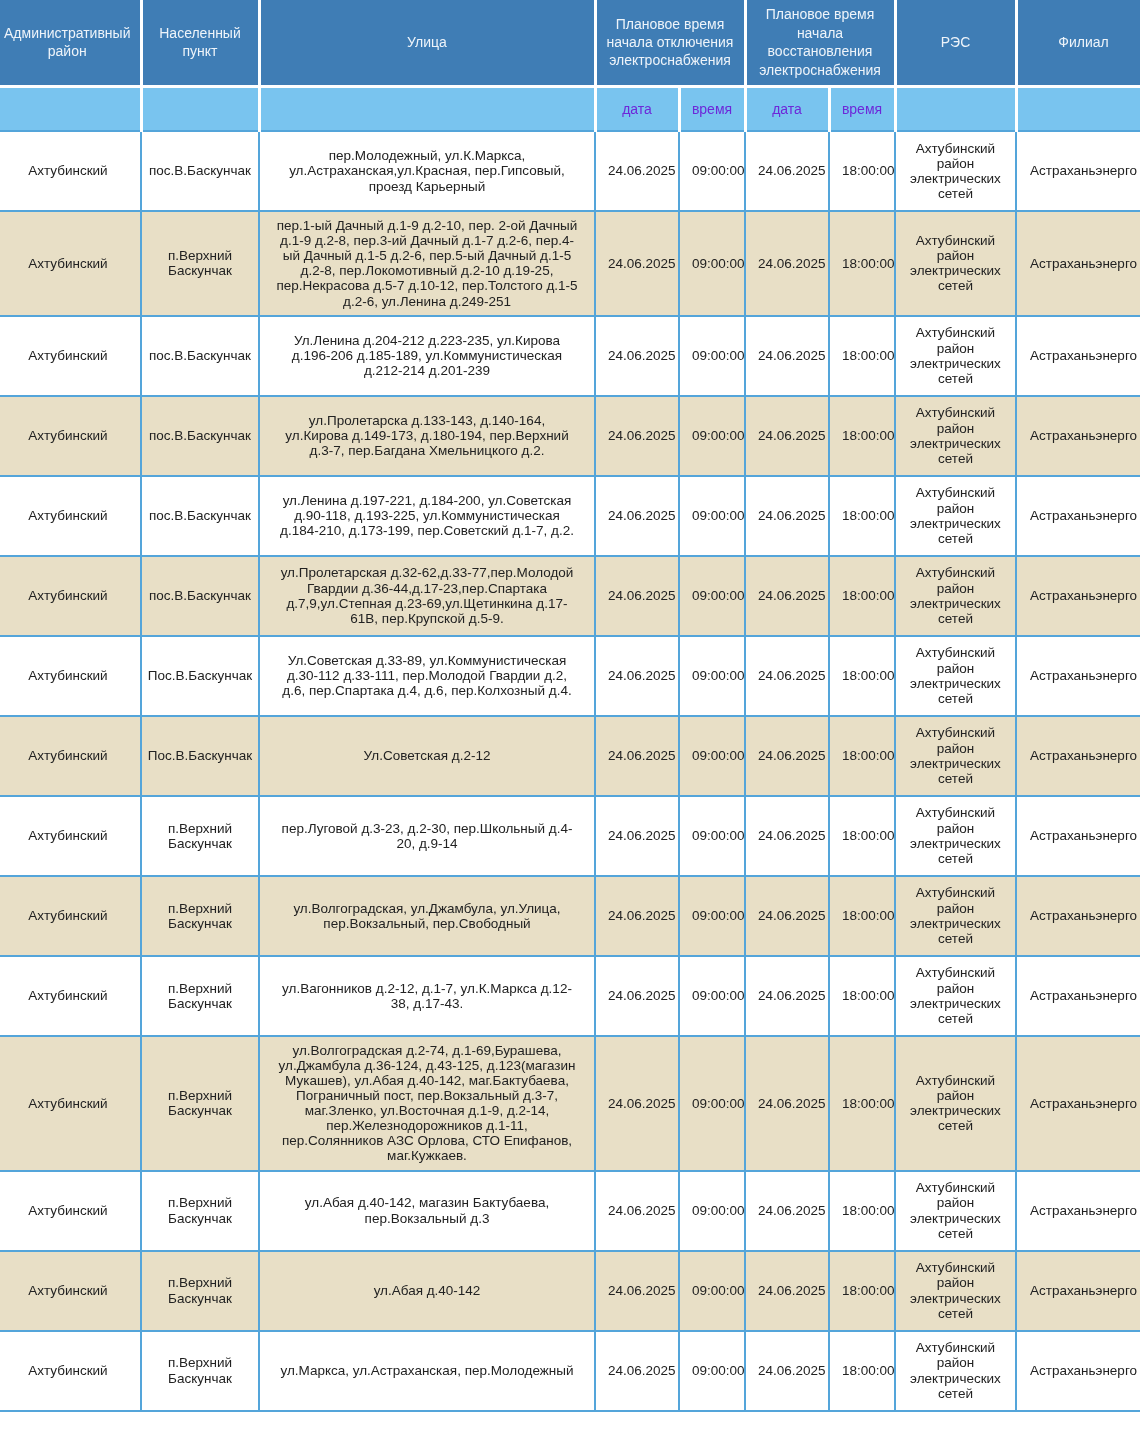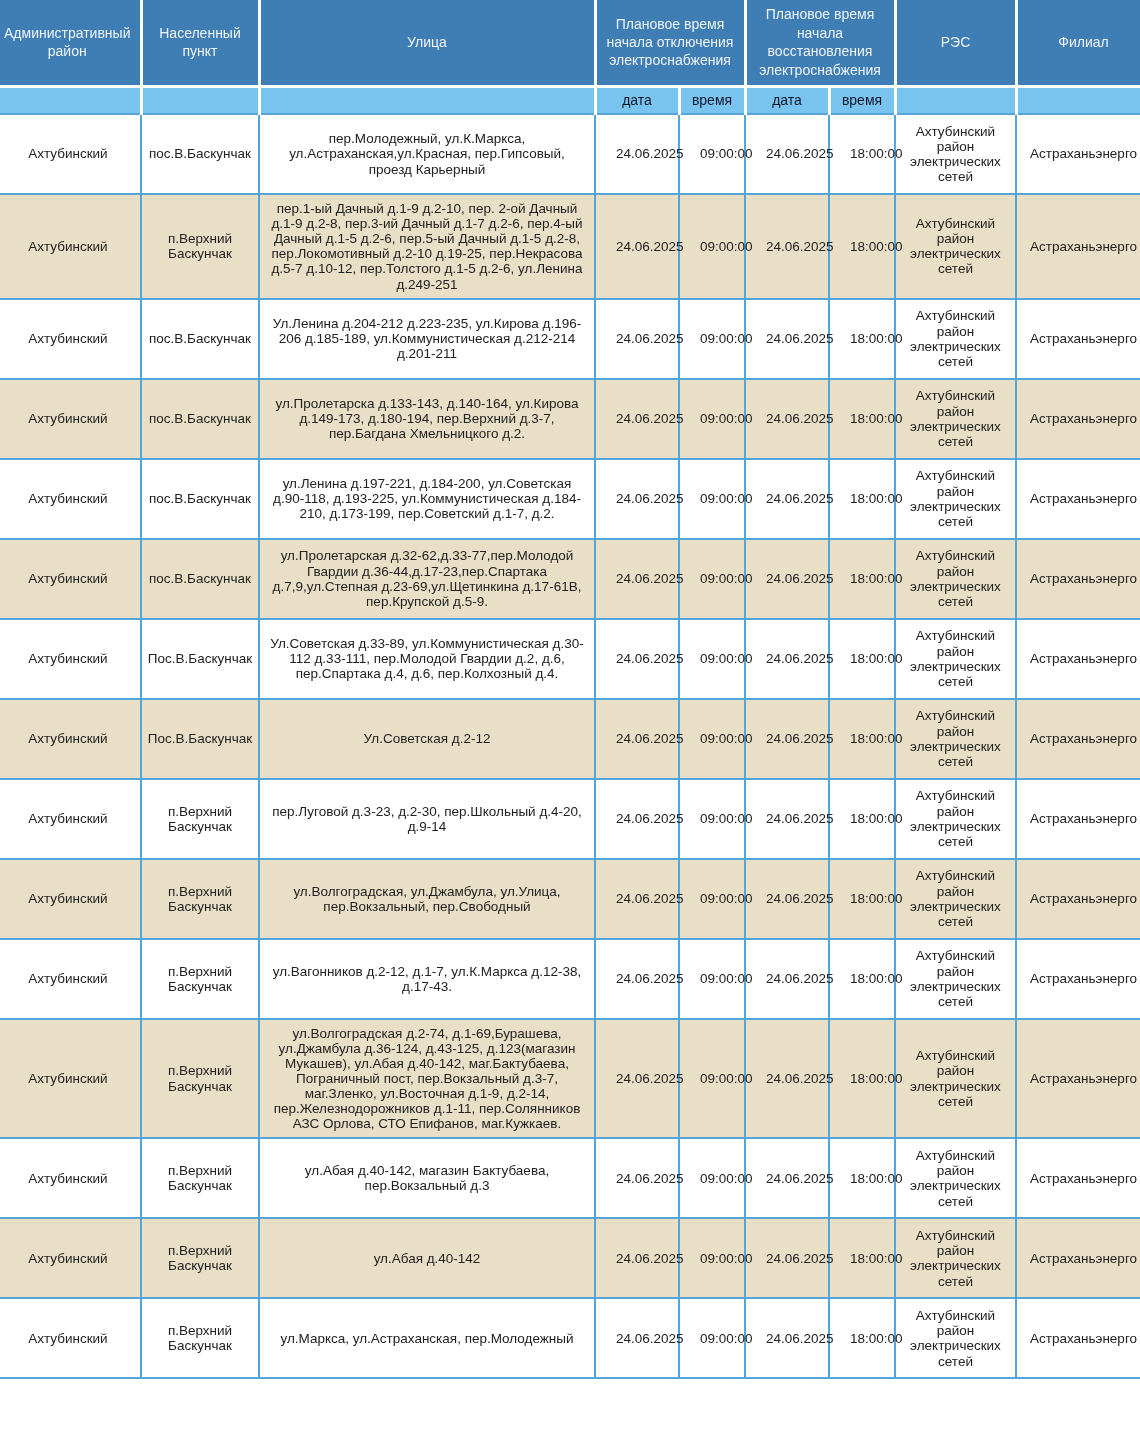--- a/index.html
+++ b/index.html
@@ -31,40 +31,40 @@
     font-size:14px;
     line-height:1.32;
     height:86px;
     padding:4px 5px;
     border-right:3px solid #ffffff;
     border-bottom:3px solid #ffffff;
   }
   
   thead tr.sub-header td {
     background:#79c4ef;
-    color:#0f172a;
+    color:#6d28d9;
     font-size:14px;
-    height:28px;
+    height:45px;
     padding:2px 4px;
     border-right:3px solid #ffffff;
     border-bottom:2px solid #54a5da;
   }
   
   tbody td {
     font-size:13.5px;
     line-height:1.12;
     color:#222222;
     border:2px solid #54a5da;
     padding:6px 5px;
     height:80px; 
     background:#ffffff;
   }
   tbody tr:nth-child(even) td { background:#e8dfc6; }
-  tbody td.dt { white-space:nowrap; padding:6px 20px; }
-  tbody td.street-cell { padding:6px 8px; }
+  tbody td.dt { white-space:nowrap; padding:6px 12px; }
+  tbody td.street-cell { padding:6px 16px; }
 </style>
 </head>
 <body>
 
 <div class="table-wrap">
   <table class="outage-table">
     <colgroup>
       <col style="width:146px">
       <col style="width:118px">
       <col style="width:336px">
@@ -118,21 +118,21 @@
     <td class="dt">09:00:00</td>
     <td class="dt">24.06.2025</td>
     <td class="dt">18:00:00</td>
     <td>Ахтубинский район электрических сетей</td>
     <td>Астраханьэнерго</td>
   </tr>
 
   <tr>
     <td>Ахтубинский</td>
     <td>пос.В.Баскунчак</td>
-    <td class="street-cell">Ул.Ленина д.204-212 д.223-235, ул.Кирова д.196-206 д.185-189, ул.Коммунистическая д.212-214 д.201-211</td>
+    <td class="street-cell">Ул.Ленина д.204-212 д.223-235, ул.Кирова д.196-206 д.185-189, ул.Коммунистическая д.212-214 д.201-239</td>
     <td class="dt">24.06.2025</td>
     <td class="dt">09:00:00</td>
     <td class="dt">24.06.2025</td>
     <td class="dt">18:00:00</td>
     <td>Ахтубинский район электрических сетей</td>
     <td>Астраханьэнерго</td>
   </tr>
 
   <tr>
     <td>Ахтубинский</td>

